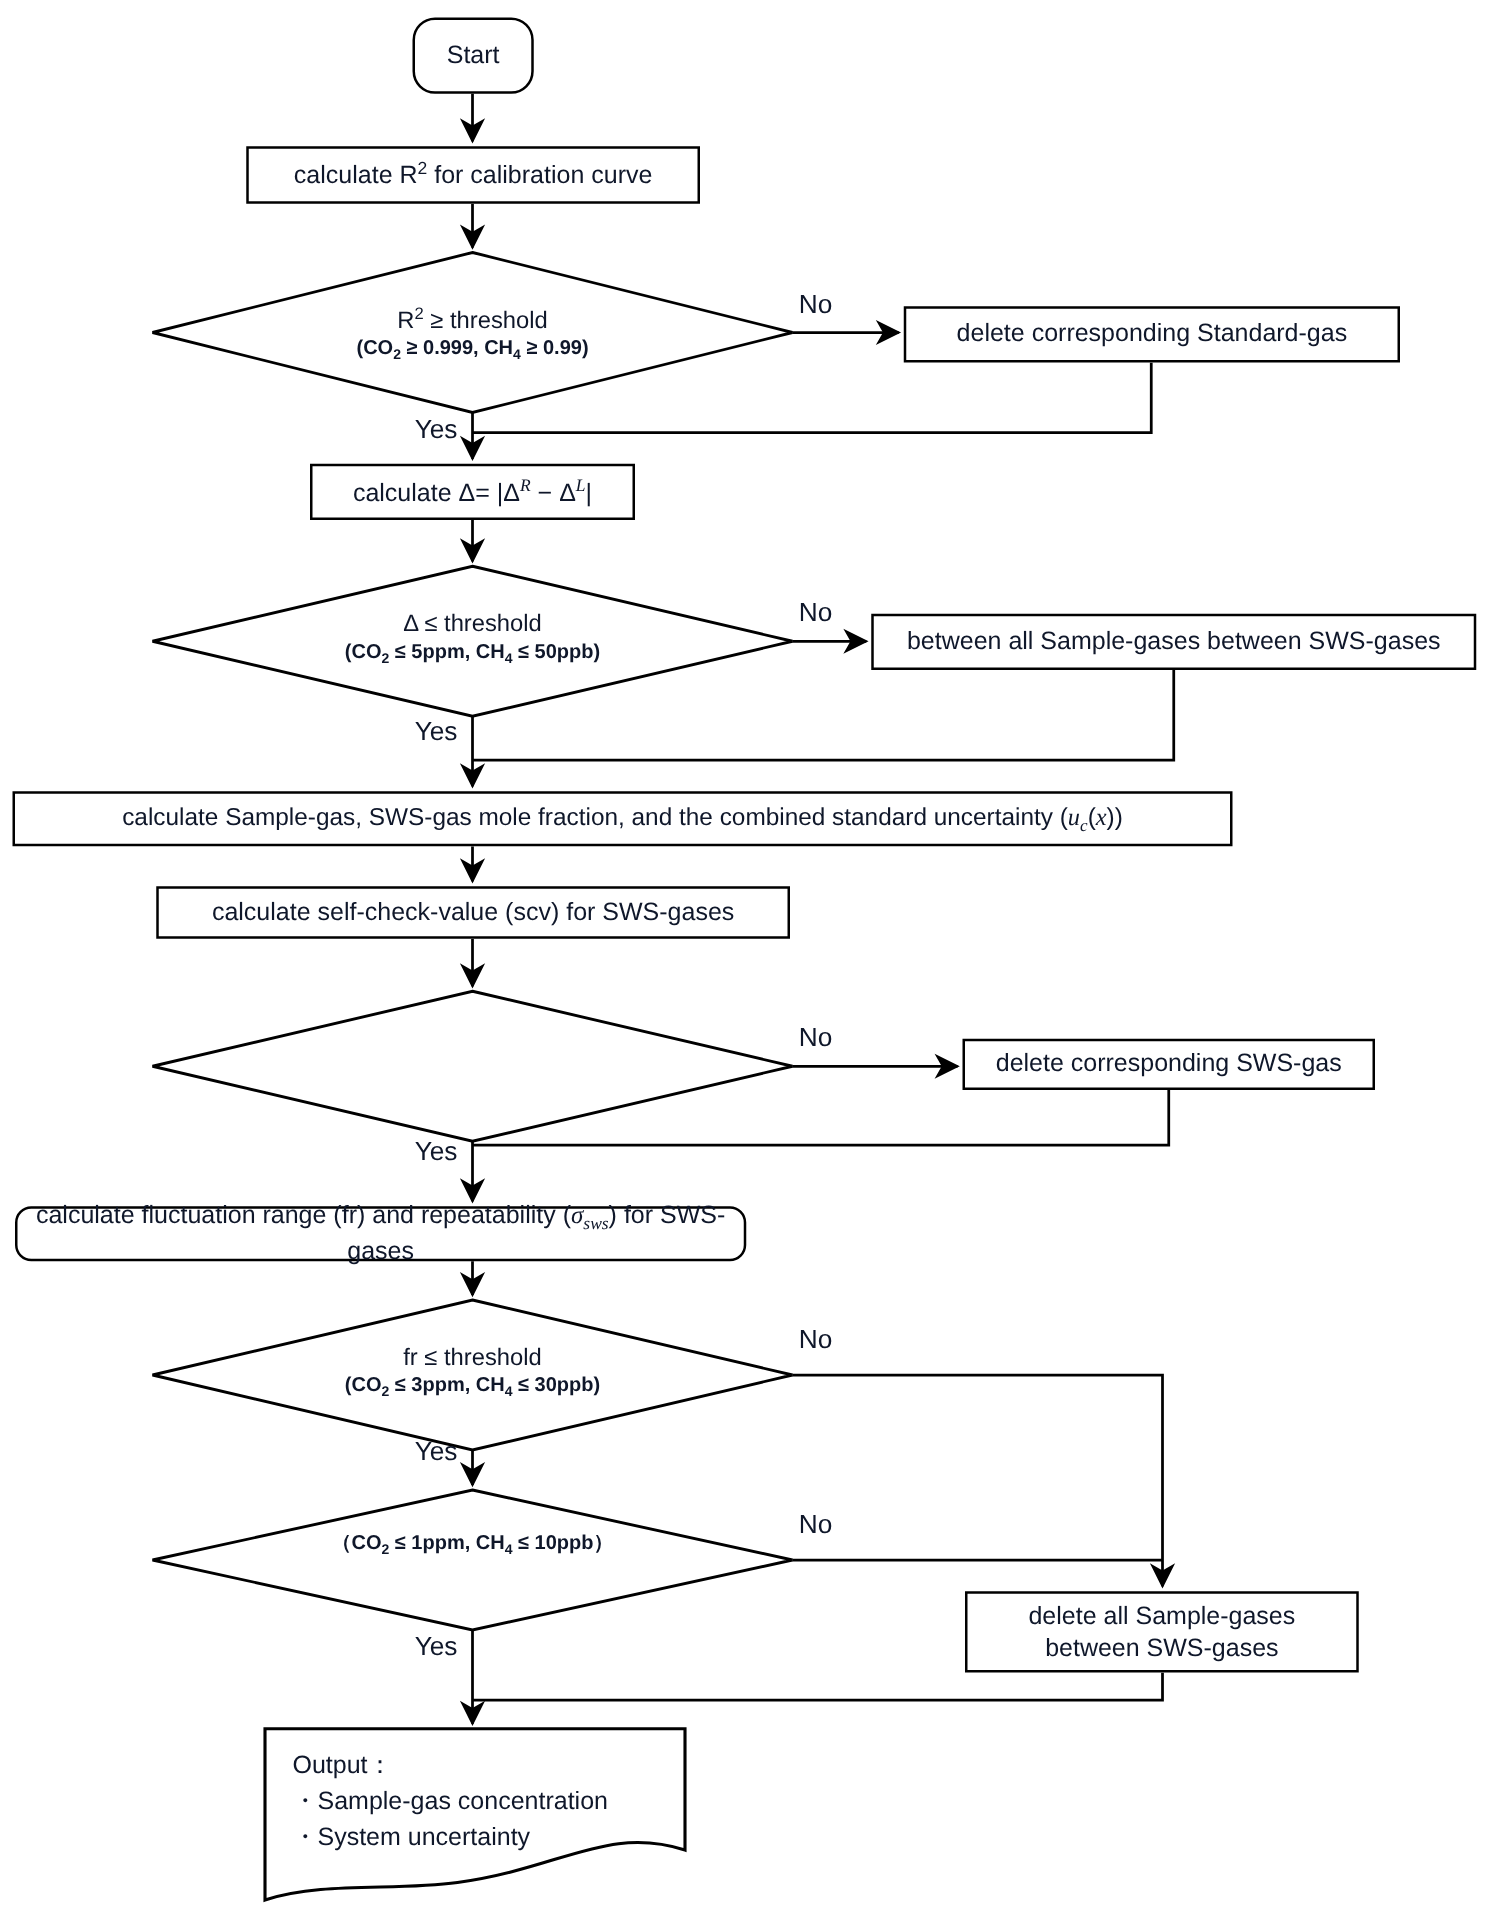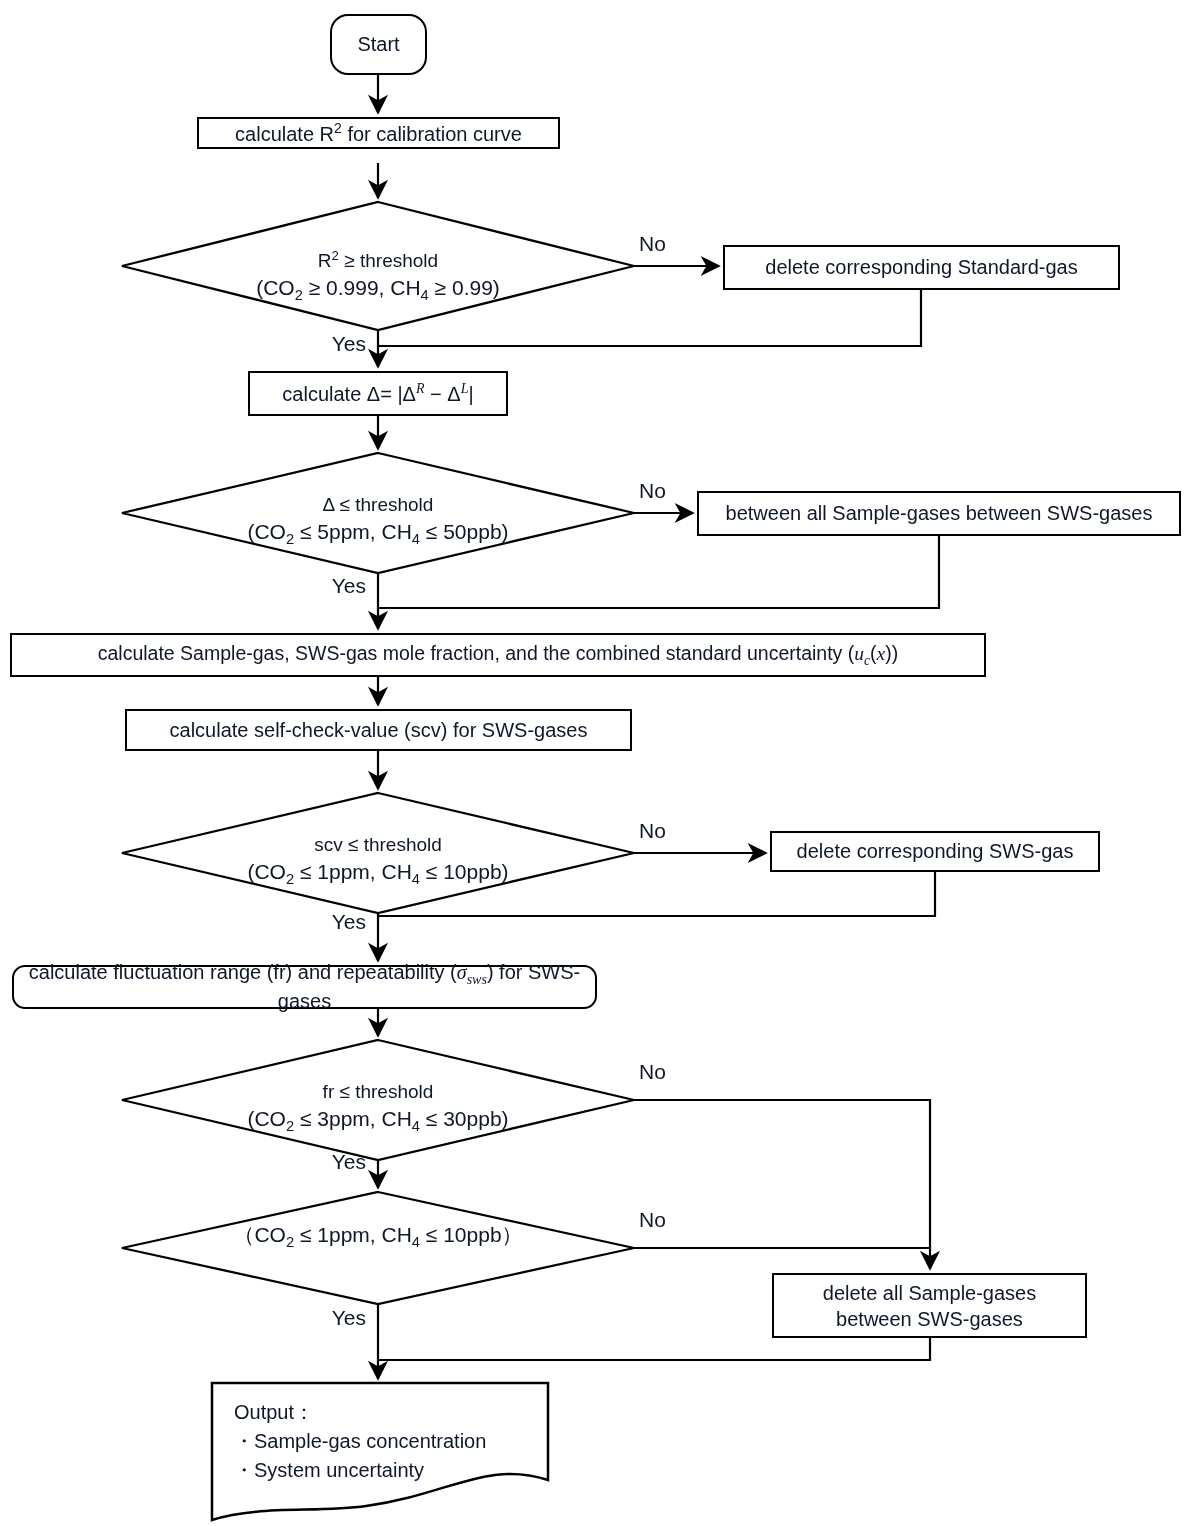--- a/index.html
+++ b/index.html
@@ -12,22 +12,22 @@
   .box {
     position:absolute; box-sizing:border-box; z-index:1;
     border:2.5px solid #000; background:#fff;
     display:flex; align-items:center; justify-content:center;
     font-size:20px; text-align:center; line-height:1.25;
   }
   .terminator { border-radius:18px; }
   .dlabel {
     position:absolute; z-index:1; text-align:center; background:transparent;
   }
-  .dlabel .l1 { font-size:19px; line-height:32px; }
-  .dlabel .l2 { font-size:21px; line-height:21px; }
+  .dlabel .l1 { font-size:19px; line-height:22px; }
+  .dlabel .l2 { font-size:16px; line-height:21px;font-weight:bold; }
   .edge { position:absolute; z-index:1; font-size:21px;text-align:center; }
   .edge.yes { width:100px; text-align:right; }
   .doc-text {
     position:absolute; z-index:1; font-size:20px; line-height:29px; text-align:left;
   }
   .two-line { line-height:26px; }
   sup { font-size:70%; }
   sub { font-size:70%; }
   i { font-family:"Liberation Serif","DejaVu Serif",serif; }
 </style>
@@ -80,21 +80,21 @@
       <polygon points="378,1192 634,1248 378,1304 122,1248"></polygon>
     </g>
 
     <path d="M212,1383 H548 V1480 C486,1460 448,1495 366,1506 C316,1513 258,1505 212,1520 Z" stroke="#000" stroke-width="2.5" fill="#fff"></path>
   </svg>
 
   <div class="box terminator" style="left:330px; top:14px; width:97px; height:61px;">
     <span>Start</span>
   </div>
 
-  <div class="box" style="left:197px; top:117px; width:363px; height:32px;">
+  <div class="box" style="left:197px; top:117px; width:363px; height:46px;">
     <span>calculate R<sup>2</sup> for calibration curve</span>
   </div>
 
   <div class="box" style="left:723px; top:245px; width:397px; height:45px;">
     <span>delete corresponding Standard-gas</span>
   </div>
 
   <div class="box" style="left:248px; top:371px; width:260px; height:45px;">
     <span>calculate Δ= |Δ<sup><i>R</i></sup> − Δ<sup><i>L</i></sup>|</span>
   </div>
@@ -129,24 +129,20 @@
   <div class="dlabel" style="left:158px; top:240px; width:440px;">
     <div class="l1">R<sup>2</sup> ≥ threshold</div>
     <div class="l2">(CO<sub>2</sub> ≥ 0.999, CH<sub>4</sub> ≥ 0.99)</div>
   </div>
 
   <div class="dlabel" style="left:158px; top:489px; width:440px;">
     <div class="l1">Δ ≤ threshold</div>
     <div class="l2">(CO<sub>2</sub> ≤ 5ppm, CH<sub>4</sub> ≤ 50ppb)</div>
   </div>
 
-  <div class="dlabel" style="left:158px; top:829px; width:440px;">
-    <div class="l1">scv ≤ threshold</div>
-    <div class="l2">(CO<sub>2</sub> ≤ 1ppm, CH<sub>4</sub> ≤ 10ppb)</div>
-  </div>
 
   <div class="dlabel" style="left:158px; top:1076px; width:440px;">
     <div class="l1">fr ≤ threshold</div>
     <div class="l2">(CO<sub>2</sub> ≤ 3ppm, CH<sub>4</sub> ≤ 30ppb)</div>
   </div>
 
   <div class="dlabel" style="left:158px; top:1224px; width:440px;">
     <div class="l2">（CO<sub>2</sub> ≤ 1ppm, CH<sub>4</sub> ≤ 10ppb）</div>
   </div>
 

